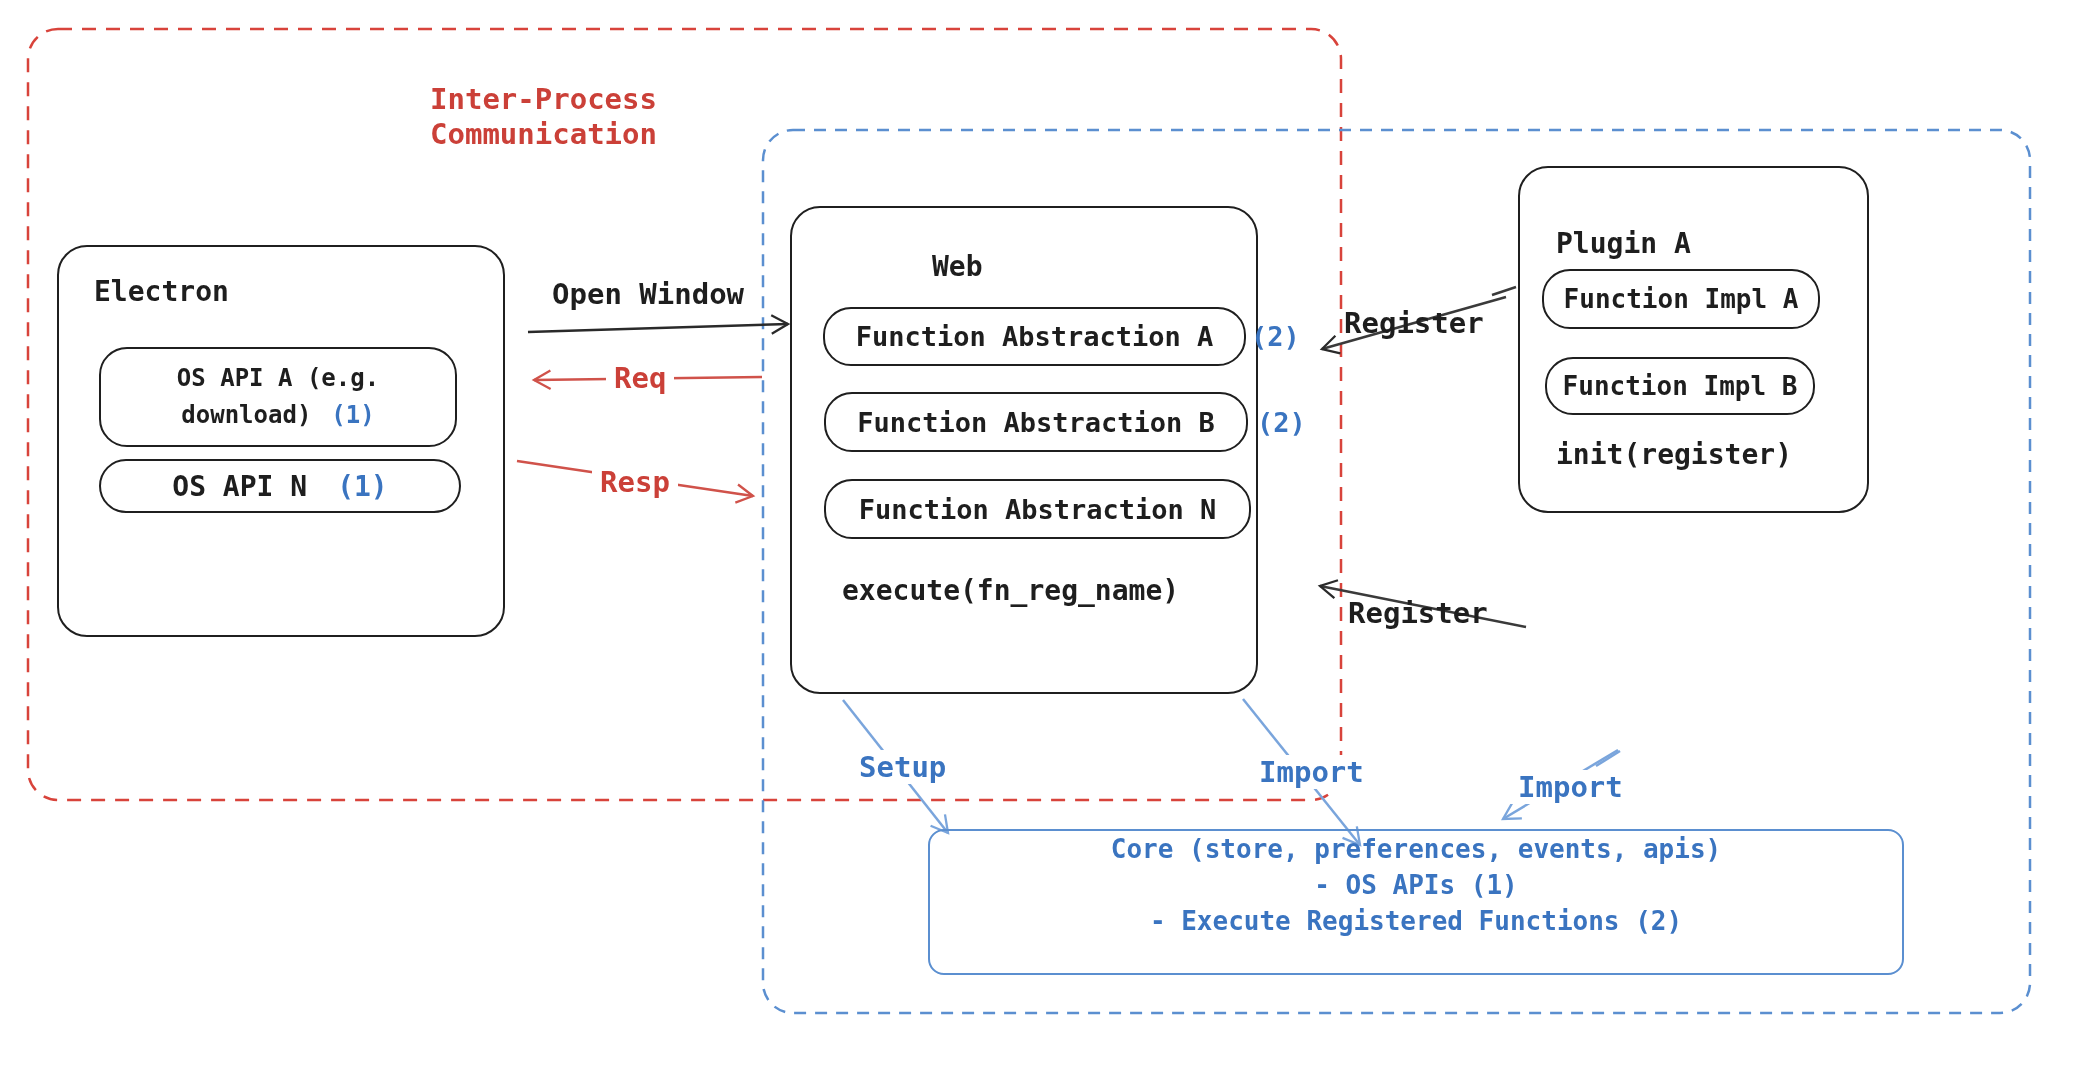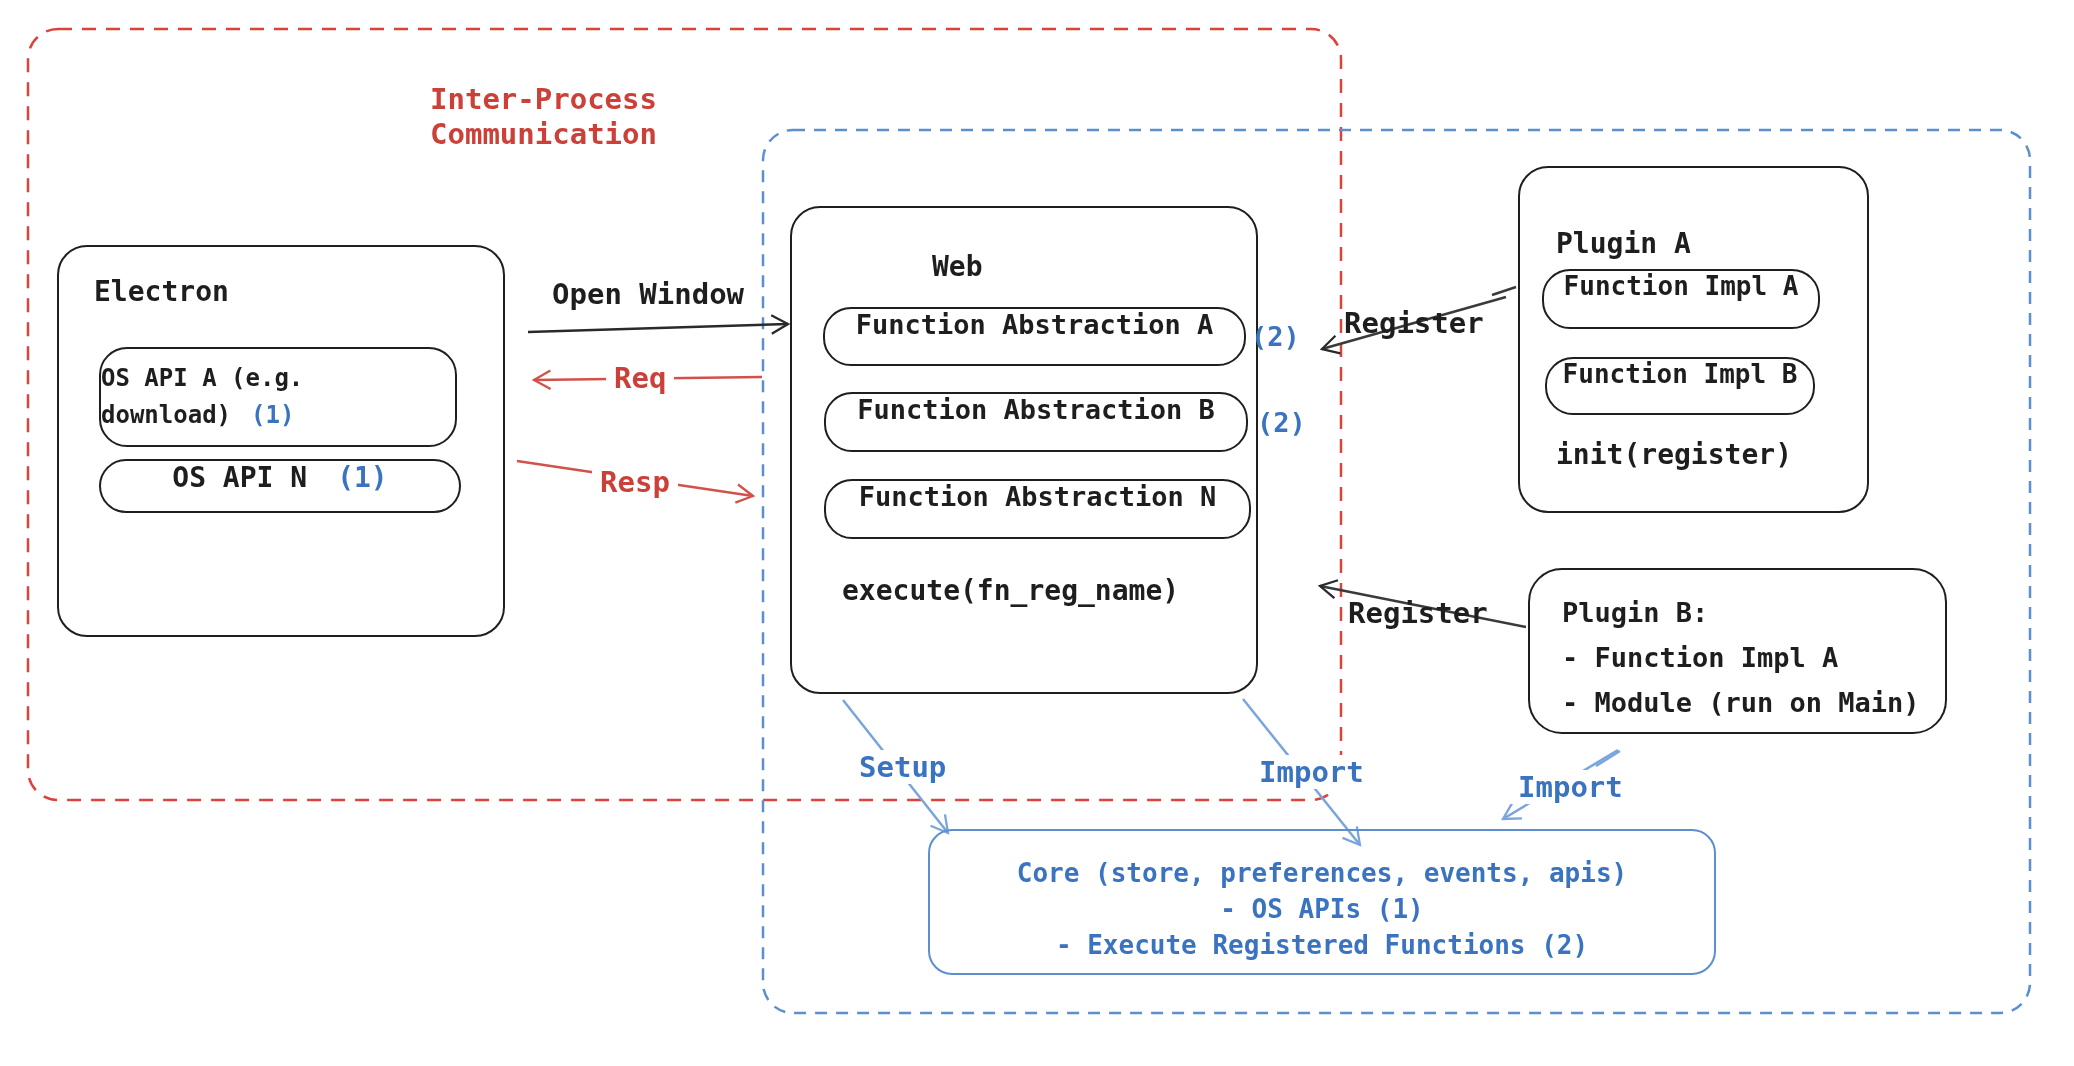--- a/index.html
+++ b/index.html
@@ -5,27 +5,27 @@
   html,body{margin:0;padding:0;background:#ffffff;}
   .canvas{
     position:relative; width:2074px; height:1066px; background:#ffffff;
     font-family:"DejaVu Sans Mono", monospace; font-weight:bold; color:#1e1e1e;
     overflow:hidden;
   }
   svg.layer{position:absolute;left:0;top:0;width:2074px;height:1066px;}
   
   .node{position:absolute;border:2.5px solid #1f1f1f;border-radius:30px;background:transparent;box-sizing:border-box;}
   .sub{position:absolute;border:2.5px solid #1f1f1f;border-radius:28px;box-sizing:border-box;
-       display:flex;align-items:flex-start;justify-content:center;background:#fff;}
+       display:flex;align-items:center;justify-content:center;background:#fff;}
   .node-electron{left:57px;top:245px;width:448px;height:392px;}
   .node-web{left:790px;top:206px;width:468px;height:488px;}
   .node-plugin-a{left:1518px;top:166px;width:351px;height:347px;}
   .node-plugin-b{left:1528px;top:568px;width:419px;height:166px;border-radius:34px;padding:20px 0 0 32px;}
-  .node-core{left:928px;top:829px;width:788px;height:146px;border:2px solid #5b8fd0;border-radius:24px;
-             color:#3a74c0;text-align:center;padding-top:24px;font-size:26px;line-height:36px;}
+  .node-core{left:928px;top:829px;width:976px;height:146px;border:2px solid #5b8fd0;border-radius:16px;
+             color:#3a74c0;text-align:center;padding-top:0;font-size:26px;line-height:36px;}
   .title{position:absolute;font-size:28px;white-space:nowrap;}
   .t-electron{left:35px;top:28px;}
   .t-web{left:140px;top:42px;}
   .t-plugin-a{left:36px;top:59px;}
   .footer{position:absolute;font-size:28px;white-space:nowrap;}
   .f-web{left:50px;top:366px;}
   .f-plugin-a{left:36px;top:270px;}
   
   .sub-api-a{left:40px;top:100px;width:358px;height:100px;flex-direction:column;font-size:24px;line-height:37px;}
   .sub-api-n{left:40px;top:212px;width:362px;height:54px;font-size:28px;}
@@ -151,25 +151,20 @@
     <div class="title t-plugin-a">Plugin A</div>
     <div class="sub sub-impl-a">
       <span>Function Impl A</span>
     </div>
     <div class="sub sub-impl-b">
       <span>Function Impl B</span>
     </div>
     <div class="footer f-plugin-a">init(register)</div>
   </div>
 
-  <div class="node node-plugin-b">
-    <div class="pb-line">Plugin B:</div>
-    <div class="pb-line">- Function Impl A</div>
-    <div class="pb-line">- Module (run on Main)</div>
-  </div>
 
   <div class="node node-core">
     <div>Core (store, preferences, events, apis)</div>
     <div>- OS APIs (1)</div>
     <div>- Execute Registered Functions (2)</div>
   </div>
 
   <div class="lbl l-open-window">Open Window</div>
   <div class="lbl lbl-red knockout l-req">Req</div>
   <div class="lbl lbl-red knockout l-resp">Resp</div>

